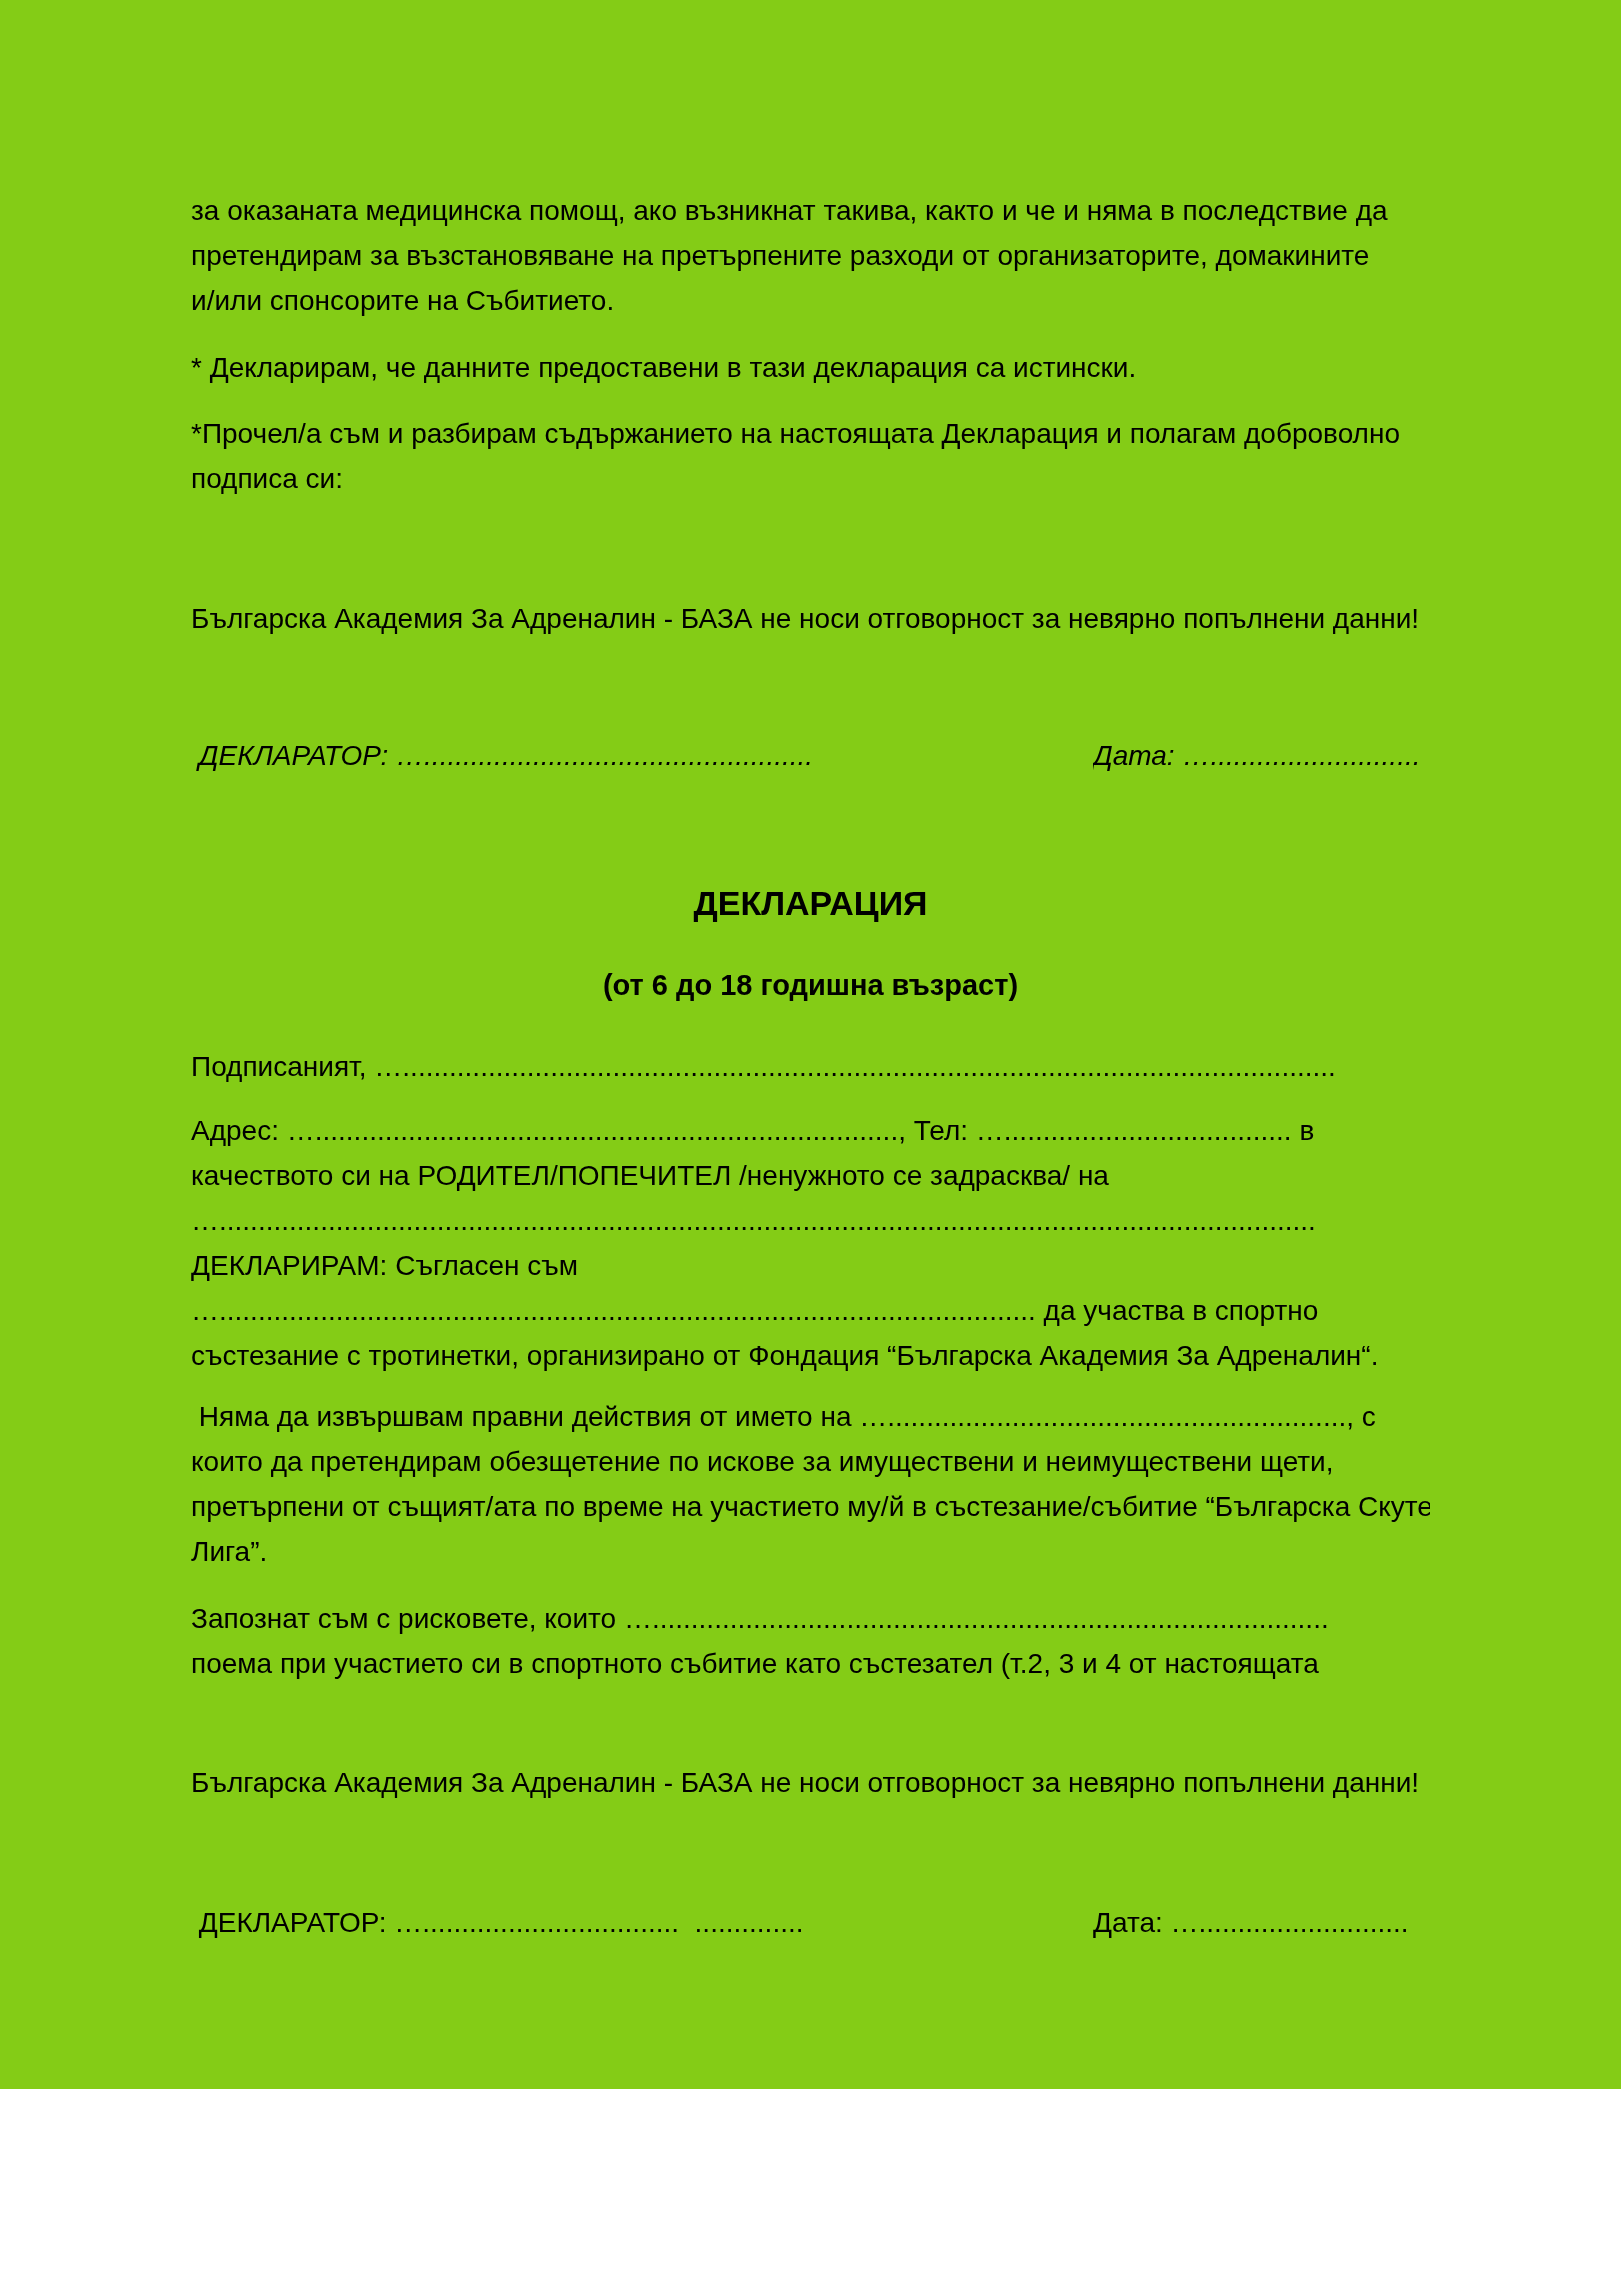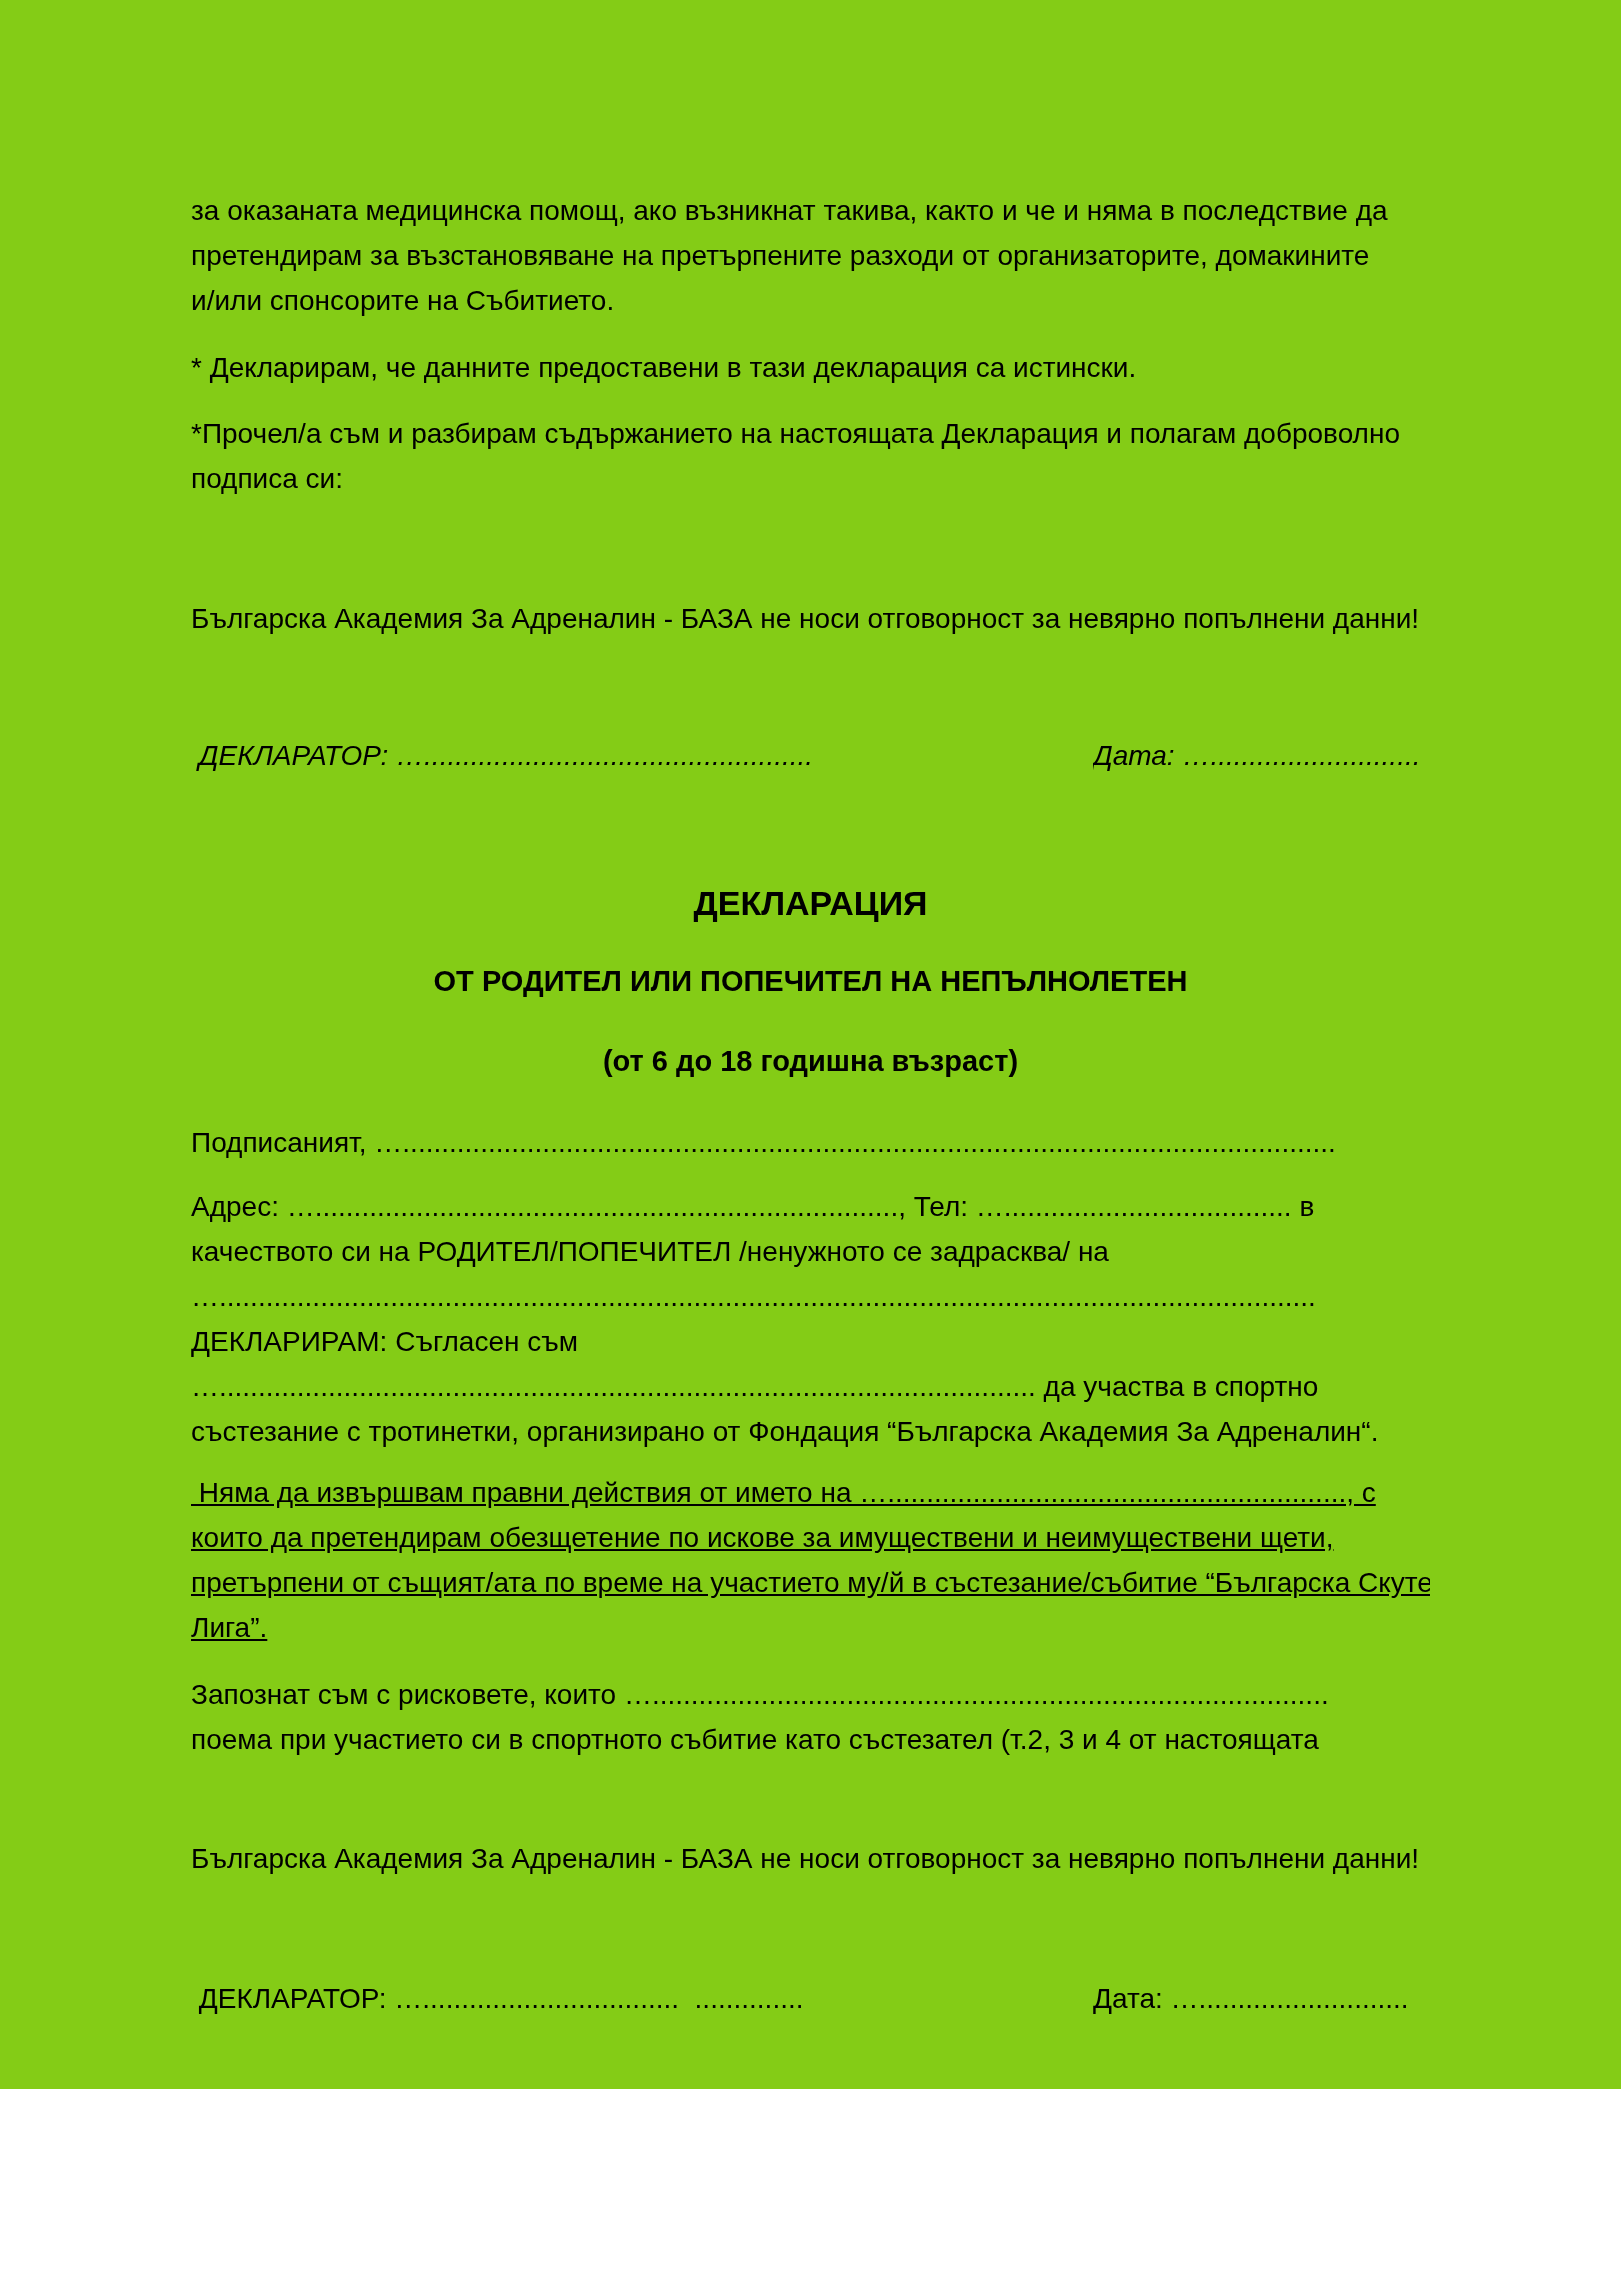--- a/index.html
+++ b/index.html
@@ -13,21 +13,21 @@
   .ln{white-space:pre;font-size:28px;line-height:45px;overflow:hidden;}
   .para{margin:0;padding:0;}
   .mt22{margin-top:21.6px;}
   .mt97{margin-top:95px;}
   .mt94{margin-top:92px;font-style:italic;}
   .mt102{margin-top:100px;}
   .mt30{margin-top:29px;}
   .mt34{margin-top:33px;}
   .mt36{margin-top:35px;}
   .mt19{margin-top:18.6px;}
-  .mt17{margin-top:16.7px;text-decoration:underline;}
+  .mt17{margin-top:16.7px;}
   .mt75{margin-top:74px;}
   .heading-main{font-size:34px;line-height:51px;font-weight:bold;text-align:center;white-space:pre;}
   .heading-sub{font-size:29px;line-height:47px;font-weight:bold;text-align:center;white-space:pre;}
   .sigrow{position:relative;height:45px;}
   .sig-left{position:absolute;left:0;top:0;}
   .sig-date{position:absolute;left:902px;top:0;}
 </style>
 </head>
 <body>
 
@@ -53,21 +53,20 @@
       <div class="ln">Българска Академия За Адреналин - БАЗА не носи отговорност за невярно попълнени данни!</div>
     </div>
 
     <div class="sigrow mt94">
       <div class="ln sig-left"> ДЕКЛАРАТОР: …..................................................</div>
       <div class="ln sig-date">Дата: …...........................</div>
     </div>
 
     <div class="heading-main mt102">ДЕКЛАРАЦИЯ</div>
 
-    <div class="heading-sub mt30">ОТ РОДИТЕЛ ИЛИ ПОПЕЧИТЕЛ НА НЕПЪЛНОЛЕТЕН</div>
 
     <div class="heading-sub mt34">(от 6 до 18 годишна възраст)</div>
 
     <div class="para mt36">
       <div class="ln">Подписаният, …........................................................................................................................</div>
     </div>
 
     <div class="para mt19">
       <div class="ln">Адрес: …..........................................................................., Тел: …..................................... в</div>
       <div class="ln">качеството си на РОДИТЕЛ/ПОПЕЧИТЕЛ /ненужното се задрасква/ на</div>

